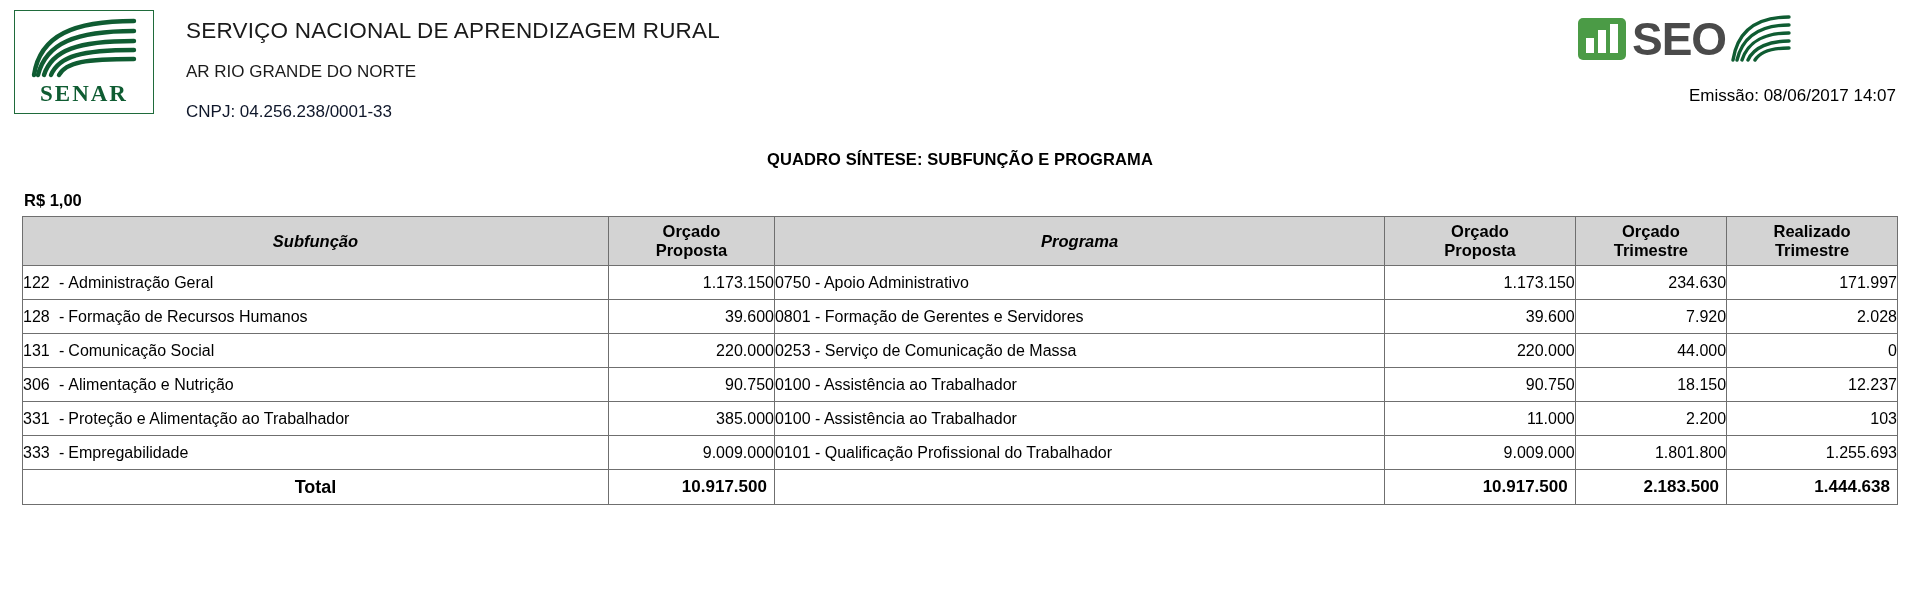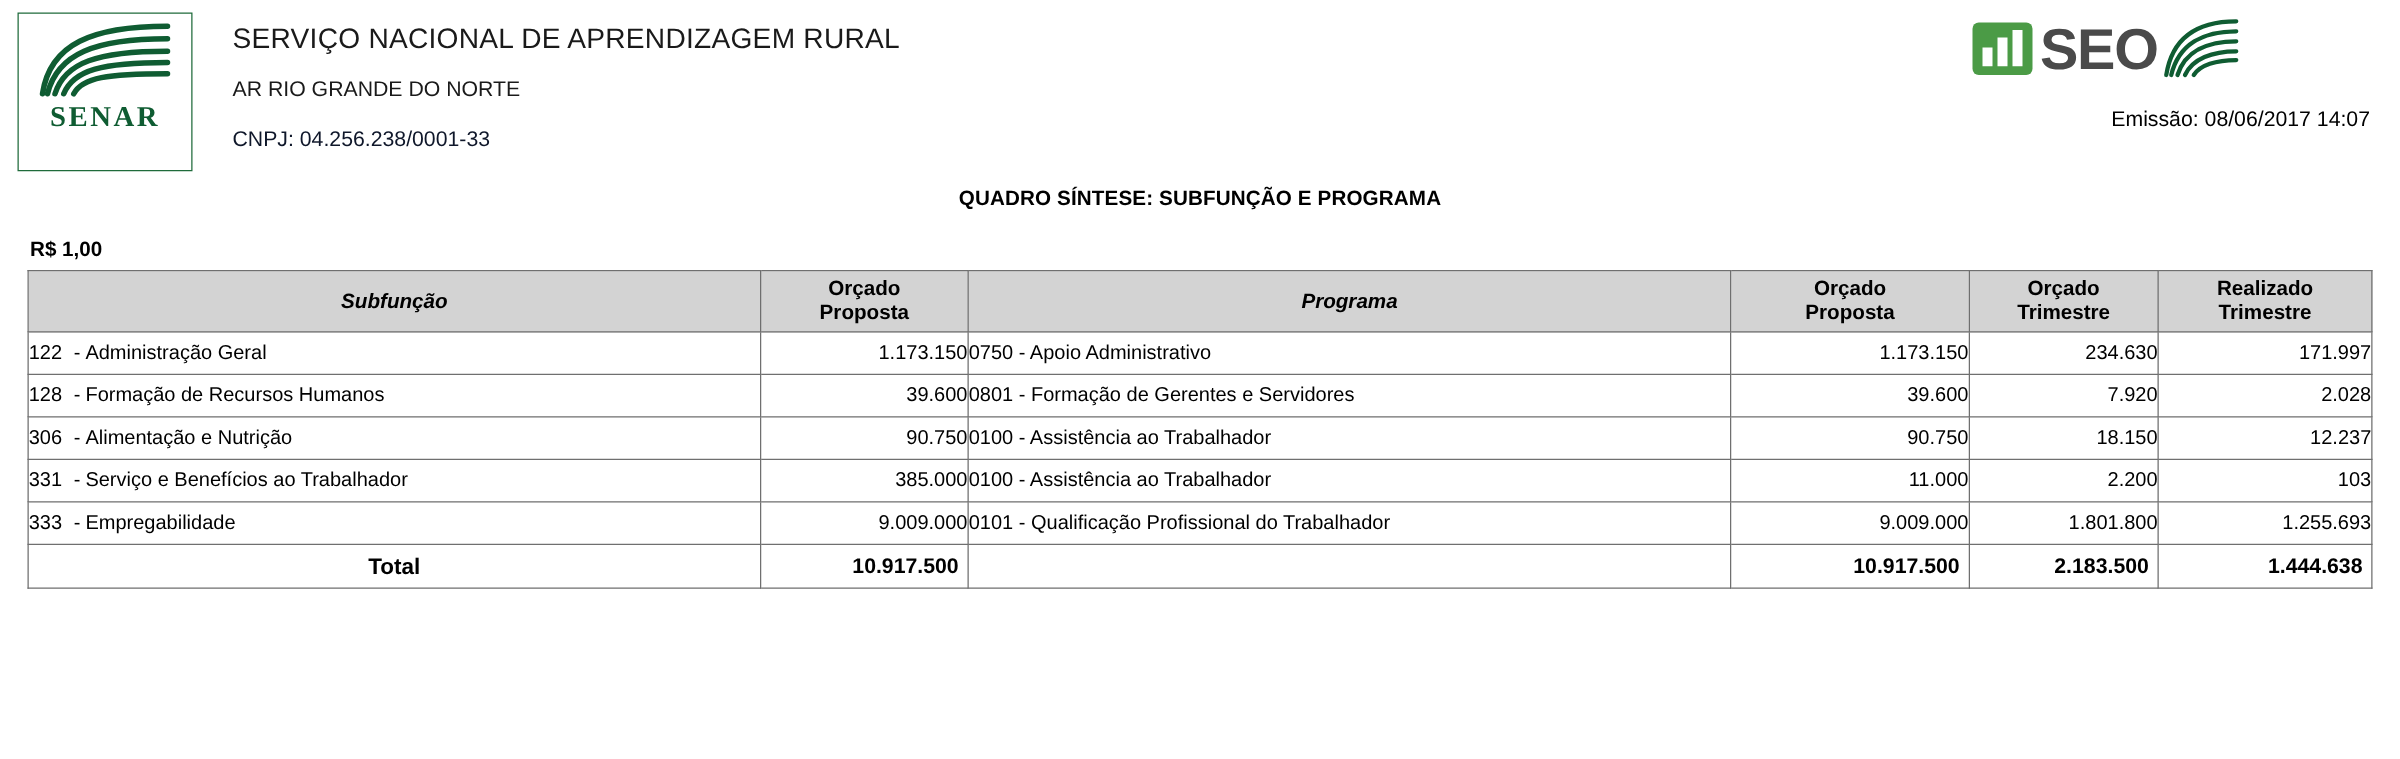--- a/index.html
+++ b/index.html
@@ -26,21 +26,21 @@
   .header {
     position: relative;
     height: 148px;
     padding: 10px 24px 0 14px;
     box-sizing: border-box;
     display: flex;
     align-items: flex-start;
   }
   .logo-senar {
     width: 140px;
-    height: 127px;
+    height: 104px;
     border: 1.5px solid #1f6b3b;
     box-sizing: border-box;
     display: flex;
     flex-direction: column;
     align-items: center;
     justify-content: flex-start;
     padding-top: 6px;
     flex: 0 0 auto;
   }
   .logo-senar svg { display: block; }
@@ -291,32 +291,40 @@
 
         <tr>
           <td class="txt"><span class="sub-code">128</span><span class="sub-dash">-</span><span>Formação de Recursos Humanos</span></td>
           <td class="num">39.600</td>
           <td class="txt">0801 - Formação de Gerentes e Servidores</td>
           <td class="num">39.600</td>
           <td class="num">7.920</td>
           <td class="num">2.028</td>
         </tr>
 
+        <tr>
+          <td class="txt"><span class="sub-code">131</span><span class="sub-dash">-</span><span>Comunicação Social</span></td>
+          <td class="num">220.000</td>
+          <td class="txt">0253 - Serviço de Comunicação de Massa</td>
+          <td class="num">220.000</td>
+          <td class="num">44.000</td>
+          <td class="num">0</td>
+        </tr>
 
         <tr>
           <td class="txt"><span class="sub-code">306</span><span class="sub-dash">-</span><span>Alimentação e Nutrição</span></td>
           <td class="num">90.750</td>
           <td class="txt">0100 - Assistência ao Trabalhador</td>
           <td class="num">90.750</td>
           <td class="num">18.150</td>
           <td class="num">12.237</td>
         </tr>
 
         <tr>
-          <td class="txt"><span class="sub-code">331</span><span class="sub-dash">-</span><span>Serviço e Benefícios ao Trabalhador</span></td>
+          <td class="txt"><span class="sub-code">331</span><span class="sub-dash">-</span><span>Proteção e Alimentação ao Trabalhador</span></td>
           <td class="num">385.000</td>
           <td class="txt">0100 - Assistência ao Trabalhador</td>
           <td class="num">11.000</td>
           <td class="num">2.200</td>
           <td class="num">103</td>
         </tr>
 
 
         <tr>
           <td class="txt"><span class="sub-code">333</span><span class="sub-dash">-</span><span>Empregabilidade</span></td>

